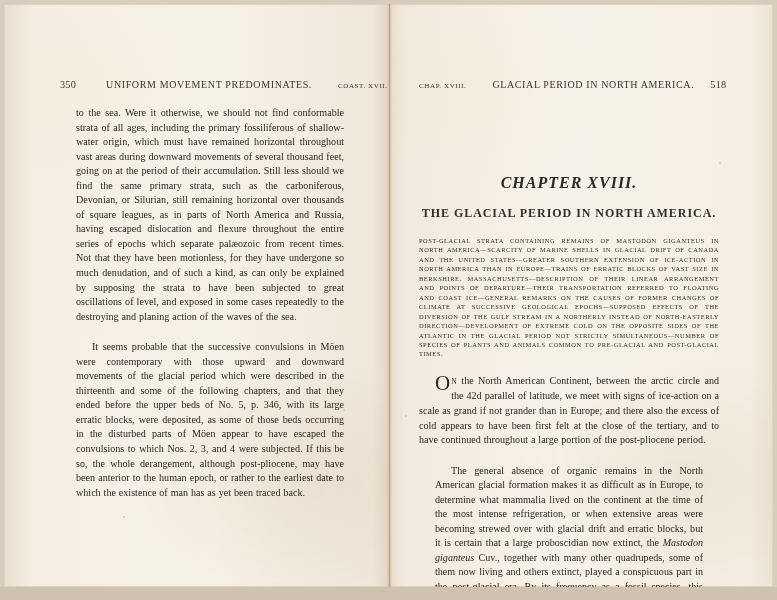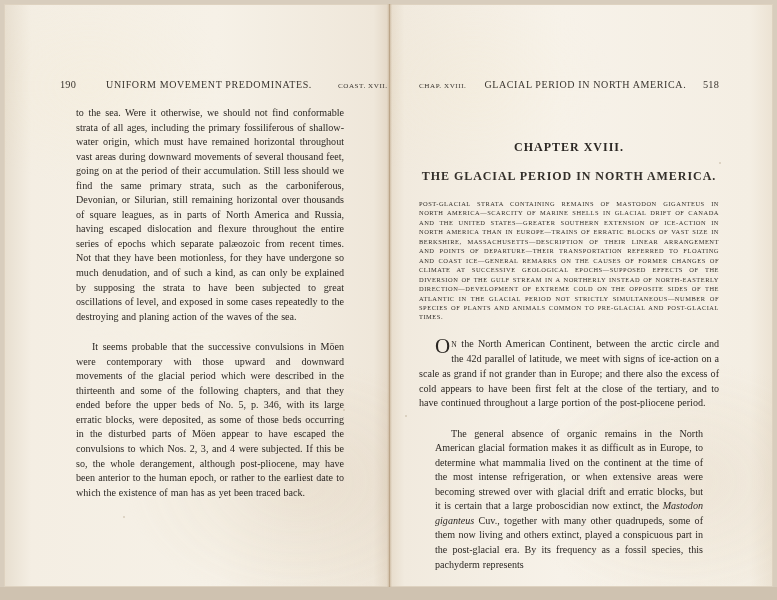--- a/index.html
+++ b/index.html
@@ -118,21 +118,21 @@
     font-variant: normal;
   }
   .runhead .title {
     font-size: 10px;
     text-transform: uppercase;
     letter-spacing: .62px;
   }
   .verso .runhead .folio { margin-right: 30px; }
   .verso .runhead .title { margin-right: 26px; }
   .recto .runhead { justify-content: flex-start; }
-  .recto .runhead .chap { margin-right: 18px; }
+  .recto .runhead .chap { margin-right: 26px; }
   .recto .runhead .title { margin-right: 16px; text-align: center; }
   .recto .runhead .folio { margin-left: auto; }
 
   
   p.body {
     margin: 16px;
     font-size: 10.1px;
     line-height: 14.55px;
     text-align: justify;
     text-indent: 16px;
@@ -141,24 +141,25 @@
     -webkit-font-smoothing: antialiased;
   }
   p.body.cont { text-indent: 0; }
   p.body + p.body { margin-top: 0; }
 
   em { font-style: italic; }
 
   
   .chapter-number {
     text-align: center;
-    font-size: 12px;
+    font-size: 16px;
     letter-spacing: 1.0px;
-    margin: 50px 0 0 0;
+    margin: 84px 0 0 0;
     color: #2c2824;
+    font-style: italic;
   }
   .chapter-title {
     text-align: center;
     font-size: 12px;
     letter-spacing: .95px;
     text-transform: uppercase;
     margin: 14px 0 0 0;
     color: #332f2a;
   }
 
@@ -211,21 +212,21 @@
 <div id="scan">
 
   <div class="spread">
 
     <div class="leaf verso">
       <div class="mottle"></div>
 
       <div class="page-inner">
 
         <div class="runhead">
-          <span class="folio">190</span>
+          <span class="folio">350</span>
           <span class="title">UNIFORM MOVEMENT PREDOMINATES.</span>
           <span class="chap">COAST. XVII.</span>
         </div>
 
         <p class="body cont">to the sea. Were it otherwise, we should not find conformable strata of all ages, including the primary fossiliferous of shallow-water origin, which must have remained horizontal throughout vast areas during downward movements of several thousand feet, going on at the period of their accumulation. Still less should we find the same primary strata, such as the carboniferous, Devonian, or Silurian, still remaining horizontal over thousands of square leagues, as in parts of North America and Russia, having escaped dislocation and flexure throughout the entire series of epochs which separate palæozoic from recent times. Not that they have been motionless, for they have undergone so much denudation, and of such a kind, as can only be explained by supposing the strata to have been subjected to great oscillations of level, and exposed in some cases repeatedly to the destroying and planing action of the waves of the sea.</p>
 
         <p class="body">It seems probable that the successive convulsions in Möen were contemporary with those upward and downward movements of the glacial period which were described in the thirteenth and some of the following chapters, and that they ended before the upper beds of No. 5, p. 346, with its large erratic blocks, were deposited, as some of those beds occurring in the disturbed parts of Möen appear to have escaped the convulsions to which Nos. 2, 3, and 4 were subjected. If this be so, the whole derangement, although post-pliocene, may have been anterior to the human epoch, or rather to the earliest date to which the existence of man has as yet been traced back.</p>
 
       </div>
 

